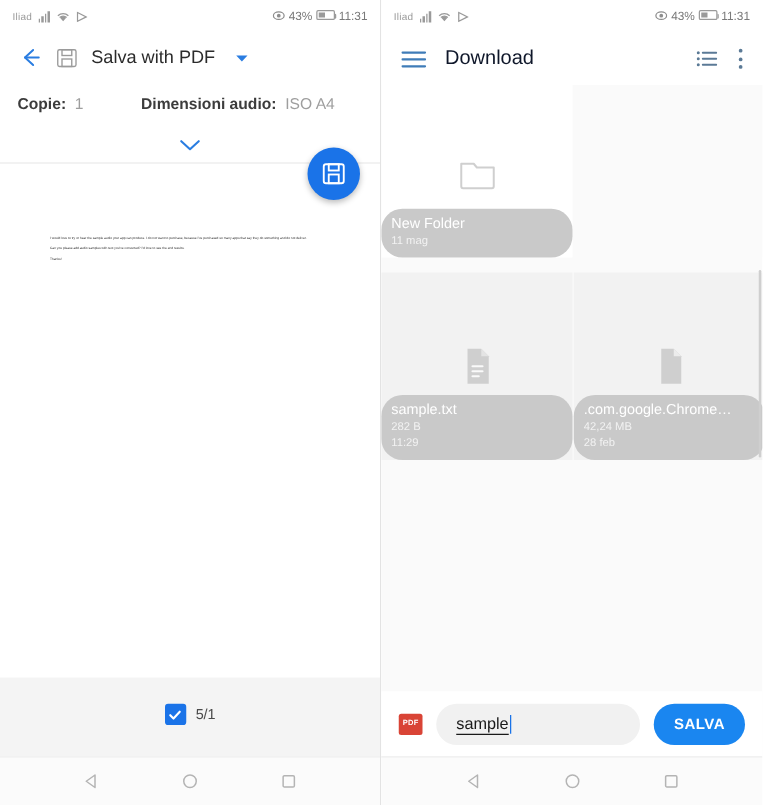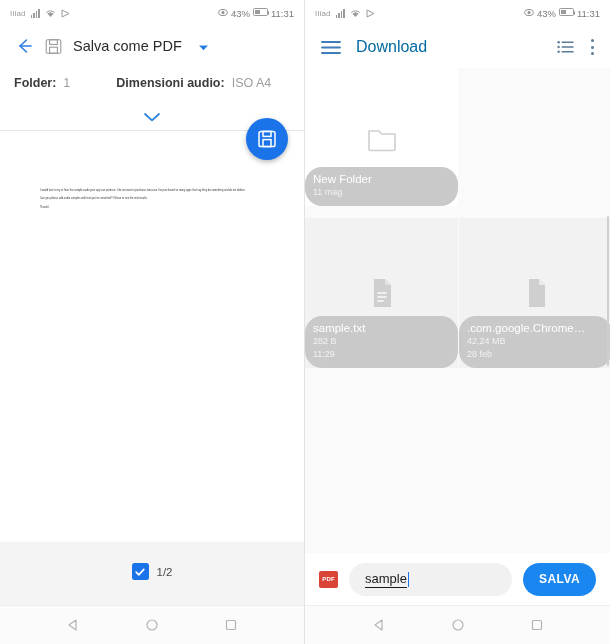--- a/index.html
+++ b/index.html
@@ -97,21 +97,21 @@
     display: flex; align-items: center; justify-content: center;
   }
   .checkbox svg { width: 12px; height: 12px; }
   .page-count-label { font-size: 11.5px; color: #4a4a4a; }
 
   
   .fm-header {
     height: 42px; display: flex; align-items: center; padding: 0 16px; gap: 15px;
   }
   .hamburger { width: 20px; height: 15px; flex: none; }
-  .fm-title { font-size: 16px; color: #0369a1; }
+  .fm-title { font-size: 16px; color: #0f172a; }
   .fm-actions { margin-left: auto; display: flex; align-items: center; gap: 16px; }
   .listview-icon { width: 17px; height: 14px; }
   .dots-icon { width: 4px; height: 16px; display: flex; flex-direction: column; justify-content: space-between; align-items: center; }
   .dots-icon i { width: 3px; height: 3px; border-radius: 50%; background: #5b7a96; display: block; }
 
   .fm-body {
     position: absolute; left: 0; right: 0; top: 68px; bottom: 39px;
     background: #fafafa; overflow: hidden;
   }
   .grid { position: relative; }
@@ -227,30 +227,30 @@
             <path d="M6 10 H17" stroke="#2a7de1" stroke-width="1.6" stroke-linecap="round"></path>
           </svg>
       </span>
       <span class="floppy">
         <svg viewBox="0 0 17 17">
             <rect x="1.2" y="1.8" width="14.6" height="13.4" rx="1.4" fill="none" stroke="#9b9b9b" stroke-width="1.1"></rect>
             <rect x="4.6" y="1.8" width="7.8" height="4.6" fill="none" stroke="#9b9b9b" stroke-width="1.1"></rect>
             <rect x="4.6" y="9.2" width="7.8" height="6" fill="none" stroke="#9b9b9b" stroke-width="1.1"></rect>
           </svg>
       </span>
-      <span class="print-title">Salva come PDF</span>
+      <span class="print-title">Salva with PDF</span>
       <span class="caret-down">
         <svg viewBox="0 0 13 13">
             <path d="M2 4.4 L6.5 9.2 L11 4.4 Z" fill="#2a7de1"></path>
           </svg>
       </span>
     </div>
 
     <div class="print-opts">
-      <span class="opt-label">Folder:</span>
+      <span class="opt-label">Copie:</span>
       <span class="opt-value">1</span>
       <span class="opt-gap"></span>
       <span class="opt-label">Dimensioni audio:</span>
       <span class="opt-value">ISO A4</span>
     </div>
 
     <div class="expander">
       <span class="chev">
         <svg viewBox="0 0 20 12">
             <path d="M3 3 L10 9.4 L17 3" fill="none" stroke="#2a7de1" stroke-width="1.7" stroke-linecap="round" stroke-linejoin="round"></path>
@@ -276,21 +276,21 @@
           <p>Thanks!</p>
         </div>
       </div>
 
       <div class="page-count">
         <span class="checkbox">
           <svg viewBox="0 0 12 12">
               <path d="M2.2 6.2 L4.8 8.8 L9.8 3.4" fill="none" stroke="#ffffff" stroke-width="1.7" stroke-linecap="round" stroke-linejoin="round"></path>
             </svg>
         </span>
-        <span class="page-count-label">1/2</span>
+        <span class="page-count-label">5/1</span>
       </div>
     </div>
 
     <div class="navbar">
       <span class="nav-btn">
         <svg viewBox="0 0 14 14">
             <path d="M10 2 L3 7 L10 12 Z" fill="none" stroke="#b4b4b4" stroke-width="1.2" stroke-linejoin="round"></path>
           </svg>
       </span>
       <span class="nav-btn">

